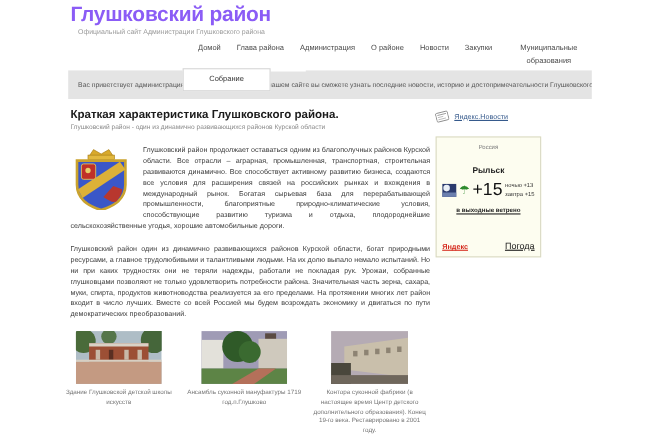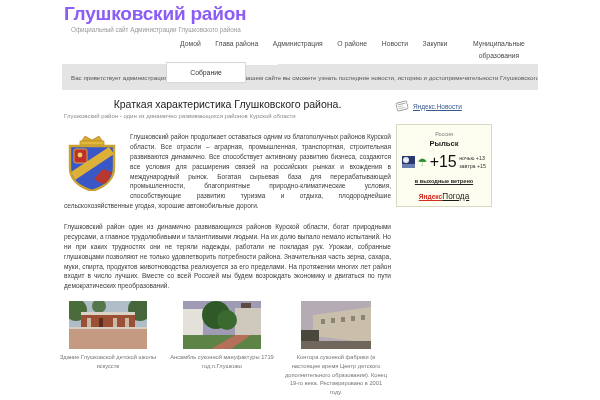--- a/index.html
+++ b/index.html
@@ -16,40 +16,40 @@
   .nav-item { font-size:6.8px; color:#4a4a4a; text-align:center; max-width:74px; line-height:1.7; cursor:pointer; }
   
   .welcome-bar { position:absolute; left:62px; top:64px; width:476px; height:26px; background:#e4e4e4; display:flex; align-items:center; }
   .welcome-text { font-size:6.2px; color:#555; white-space:nowrap; overflow:hidden; padding-left:9px; }
   
   .dd-strip { position:absolute; left:166px; top:56px; width:112px; height:9px; background:#ffffff; }
   .dd-box { position:absolute; left:166px; top:62px; width:80px; height:21px; background:#ffffff; border:1px solid #d6d6d6;
             display:flex; align-items:center; justify-content:center; font-size:6.8px; color:#333; cursor:pointer; }
   
   .article { position:absolute; left:64px; top:98px; width:327px; }
-  .article-heading { font-size:10.5px; font-weight:normal; color:#1c1c1c; margin:0;text-align:center; }
+  .article-heading { font-size:10.5px; font-weight:bold; color:#1c1c1c; margin:0; }
   .article-subheading { font-size:6px; color:#8a8a8a; margin-top:3px; }
   .article-body { margin-top:13px; font-size:6.5px; line-height:1.52; color:#3c3c3c; text-align:justify; }
   .coat { float:left; width:56px; height:58px; margin:1px 10px 3px 0; }
   .article-body p { margin:0 0 11px 0; }
   
   .sidebar { position:absolute; left:396px; top:101px; width:96px; }
   .news-row { display:flex; align-items:center; gap:5px; }
   .news-icon { transform:rotate(-14deg); }
   .news-link { font-size:6.5px; color:#365a8c; text-decoration:underline; cursor:pointer; }
   .weather { margin-top:13px; border:1px solid #d9d9c2; background:#fdfdf0; padding:6px 5px 5px 5px; }
   .w-country { text-align:center; font-size:5.4px; color:#7a7a7a; }
-  .w-city { text-align:center; font-size:7.6px; font-weight:bold; color:#1e1e1e; margin-top:2px; }
+  .w-city { text-align:center; font-size:7.6px; font-weight:bold; color:#1e1e1e; margin-top:13px; }
   .w-row { display:flex; align-items:center; justify-content:space-between; margin-top:5px; }
   .umbrella-icon { font-size:11px; color:#2e8b2e; line-height:1; }
   .w-temp { font-size:16px; color:#111; }
   .w-minor { font-size:5.3px; color:#333; line-height:1.6; white-space:nowrap; }
   .w-forecast { display:block; text-align:center; margin-top:7px; font-size:5.6px; font-weight:bold; color:#222;
                 text-decoration:underline; cursor:pointer; }
-  .w-bottom { display:flex; justify-content:center; align-items:baseline; margin-top:8px; }
+  .w-bottom { display:flex; justify-content:space-between; align-items:baseline; margin-top:24px; }
   .w-brand { font-size:6.6px; font-weight:bold; color:#d52b1e; text-decoration:underline; cursor:pointer; }
   .w-service { font-size:8.2px; color:#1a1a1a; text-decoration:underline; cursor:pointer; }
   
   .gallery { position:absolute; left:56px; top:301px; width:332px; display:flex; justify-content:space-between; }
   .g-col { width:104px; display:flex; flex-direction:column; align-items:center; }
   .g-photo { display:block; }
   .g-caption { margin-top:4px; font-size:5.7px; color:#757575; text-align:center; line-height:1.55; width:100%; }
 </style>
 </head>
 <body>

